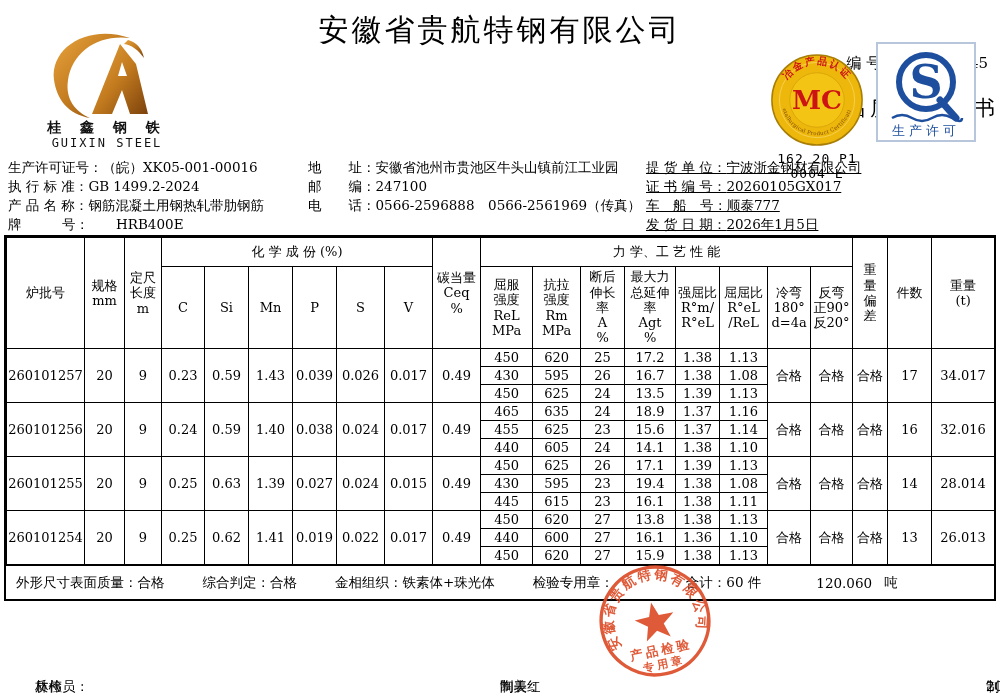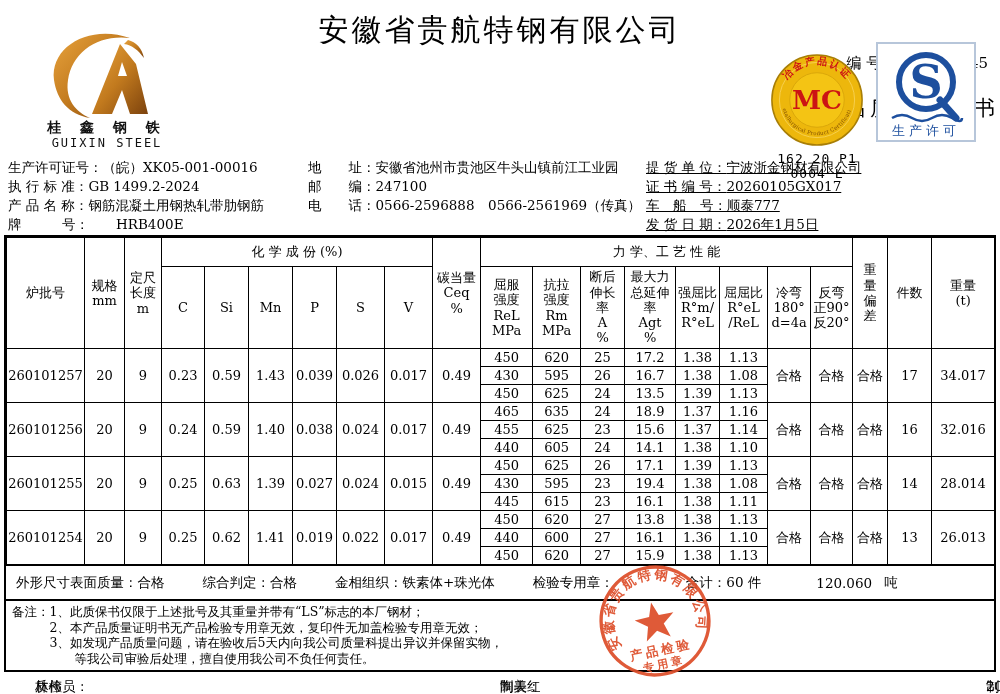--- a/index.html
+++ b/index.html
@@ -387,29 +387,20 @@
         <span>合格</span>
       <span class="gap38">金相组织：</span>
         <span>铁素体+珠光体</span>
       <span class="gap38">检验专用章：</span>
       <span class="gap90">合计：</span>
         <span>60 件</span>
       <span class="gap55">120.060</span>
       <span class="gap12">吨</span>
     </div>
 
-    <div class="notes">
-      <div class="note-label">备注：</div>
-      <div>
-        <div>1、此质保书仅限于上述批号及其重量并带有“LS”标志的本厂钢材；</div>
-        <div>2、本产品质量证明书无产品检验专用章无效，复印件无加盖检验专用章无效；</div>
-        <div>3、如发现产品质量问题，请在验收后5天内向我公司质量科提出异议并保留实物，</div>
-        <div>　　等我公司审验后处理，擅自使用我公司不负任何责任。</div>
-      </div>
-    </div>
   </div>
 
   <div class="stamp">
     <svg width="114" height="114" viewBox="0 0 108 108">
       <circle cx="54" cy="54" r="51" fill="none" stroke="#dd4e2a" stroke-width="3.2"></circle>
       <defs>
         <path id="stampArc" d="M 16.4,67.7 A 40,40 0 1 1 91.6,67.7"></path>
       </defs>
       <text font-size="12.5" fill="#dd4e2a" letter-spacing="2.2" font-weight="bold">
         <textPath href="#stampArc" startOffset="50%" text-anchor="middle">安徽省贵航特钢有限公司</textPath>

